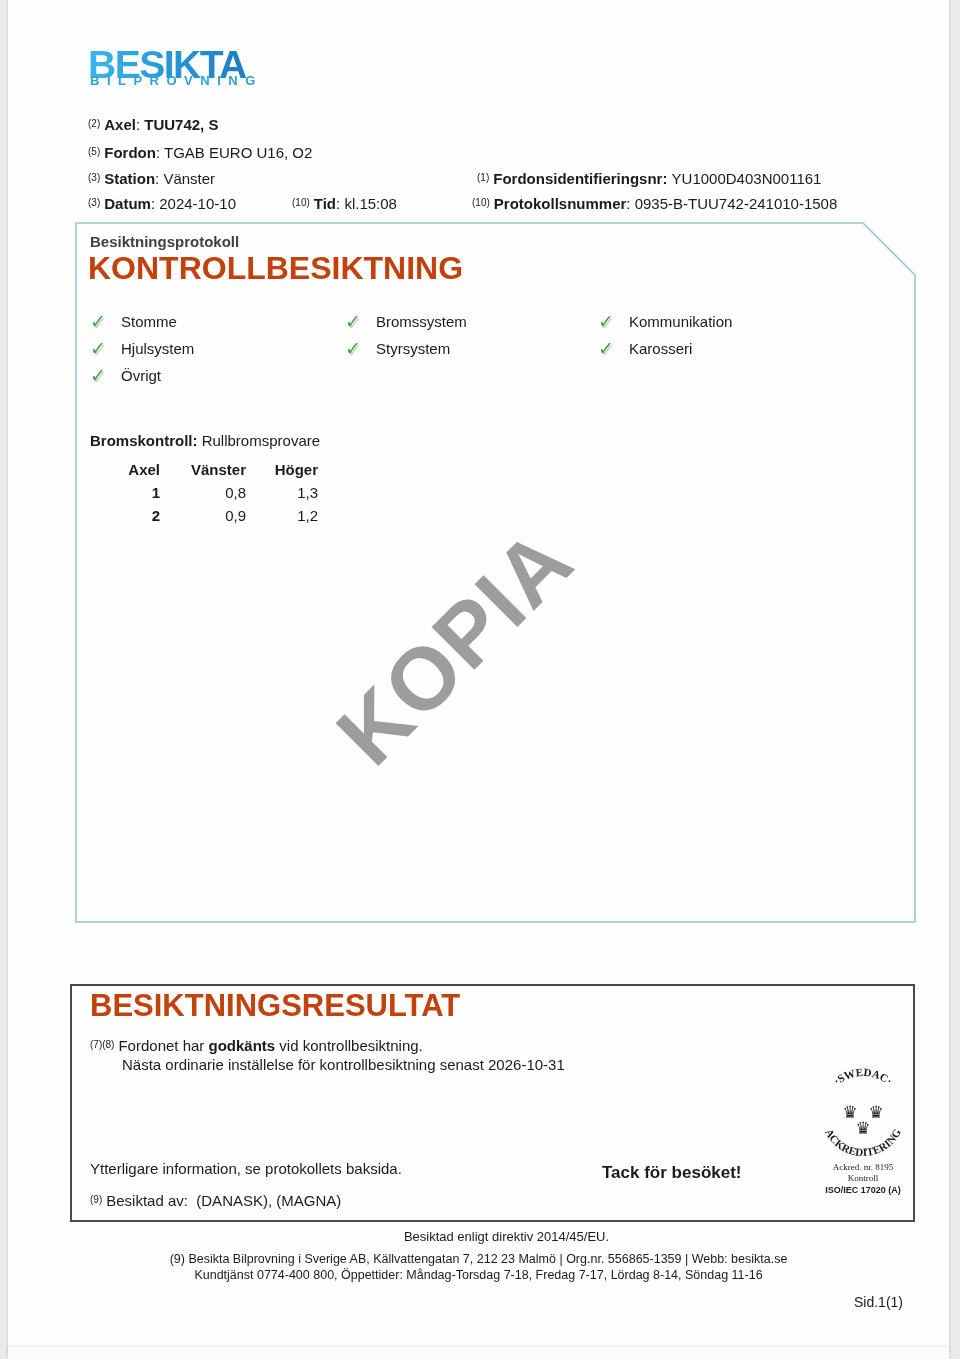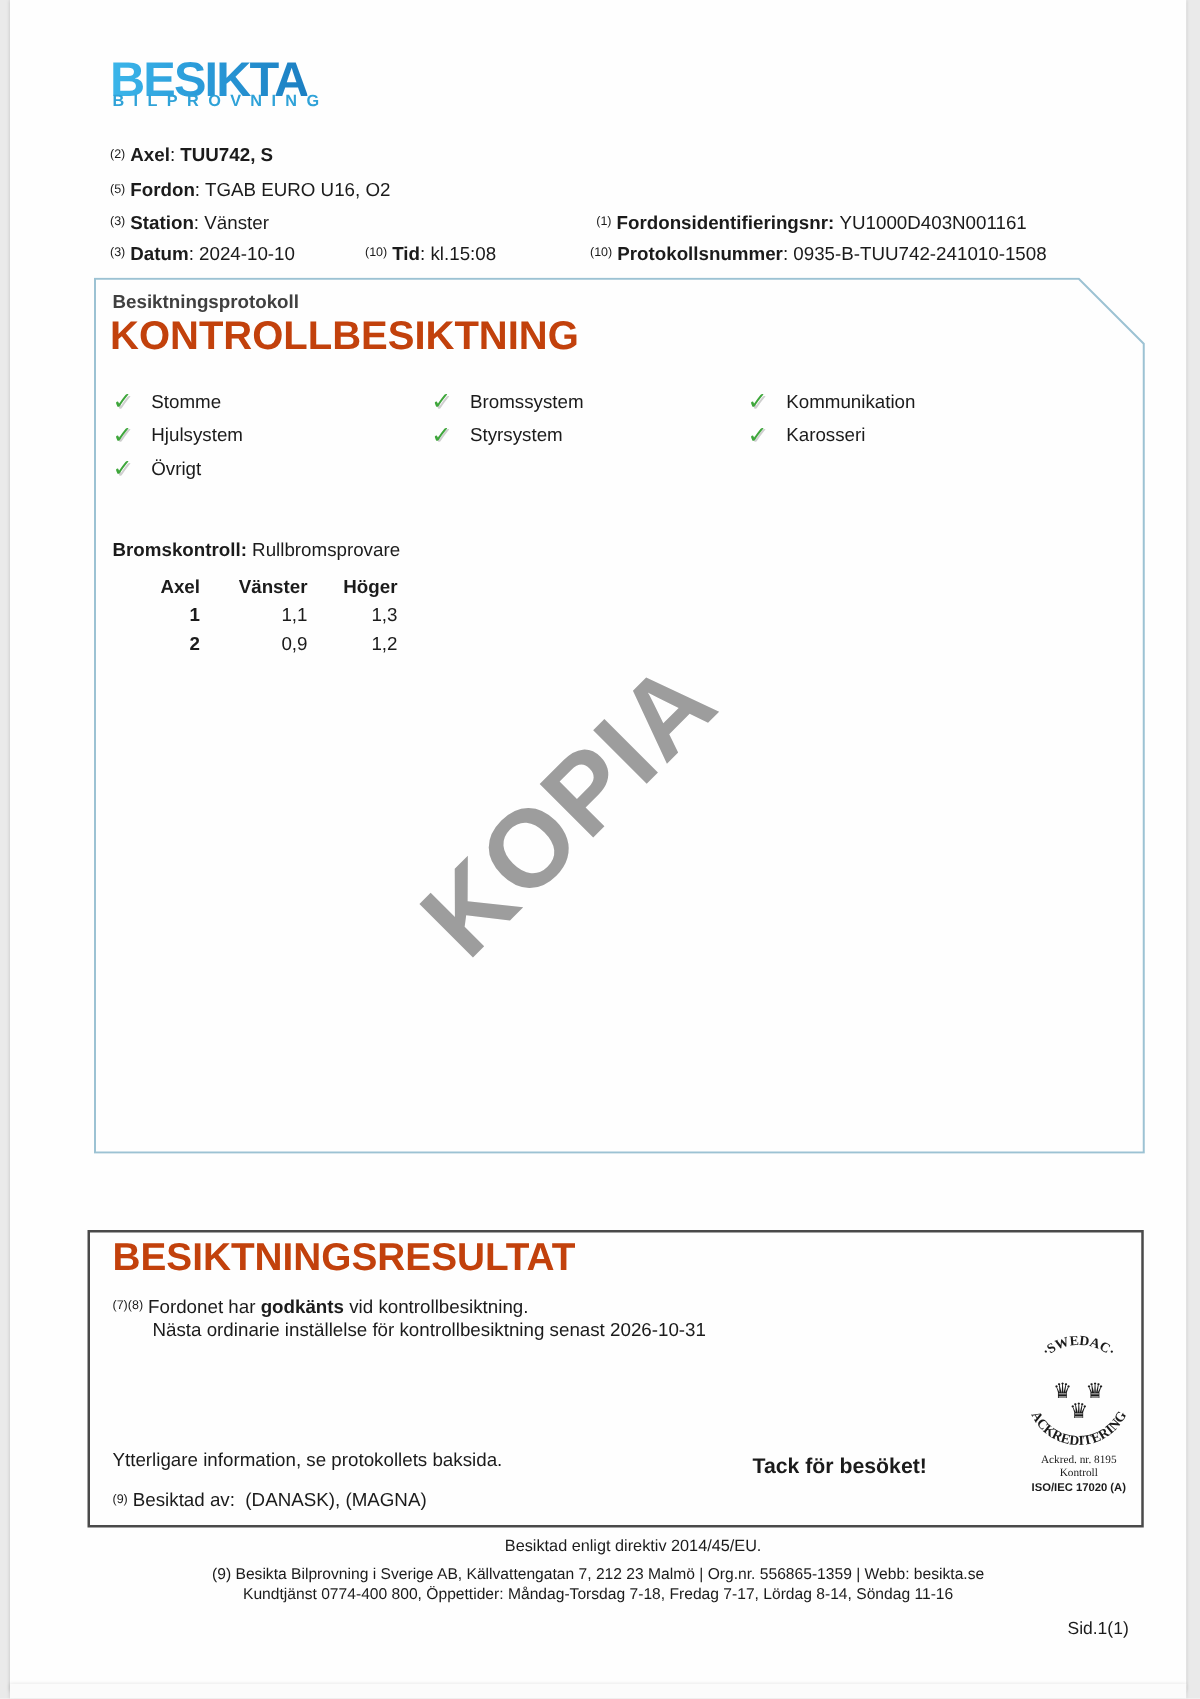--- a/index.html
+++ b/index.html
@@ -152,21 +152,21 @@
 
   <div class="abs brake-line">
     <span class="flabel">Bromskontroll:</span>
     <span>Rullbromsprovare</span>
   </div>
   <div class="abs brake-table">
     <div class="hd">Axel</div>
     <div class="hd">Vänster</div>
     <div class="hd">Höger</div>
     <div class="hd">1</div>
-    <div>1,1</div>
+    <div>0,8</div>
     <div>1,3</div>
     <div class="hd">2</div>
     <div>0,9</div>
     <div>1,2</div>
   </div>
 
   <div class="abs watermark">KOPIA</div>
 
   <div class="abs result-box"></div>
   <div class="abs big-title title-resultat">BESIKTNINGSRESULTAT</div>

